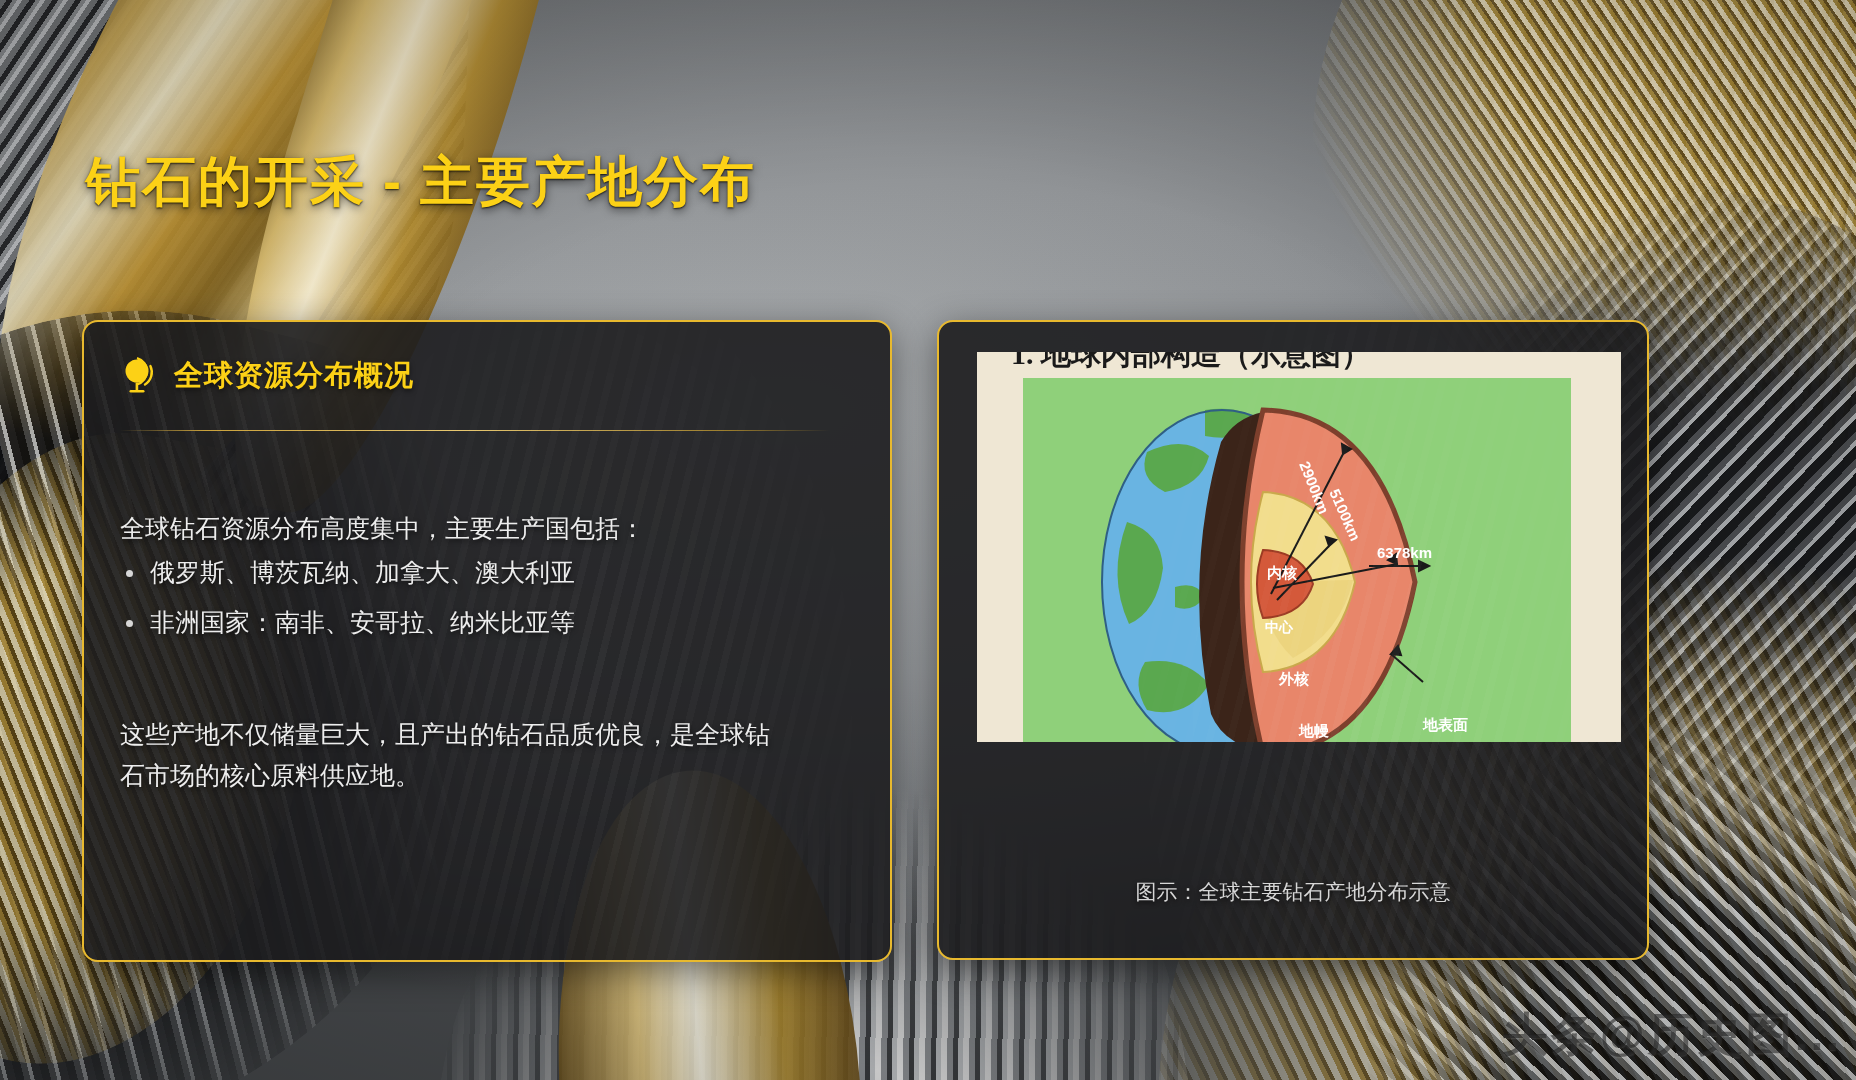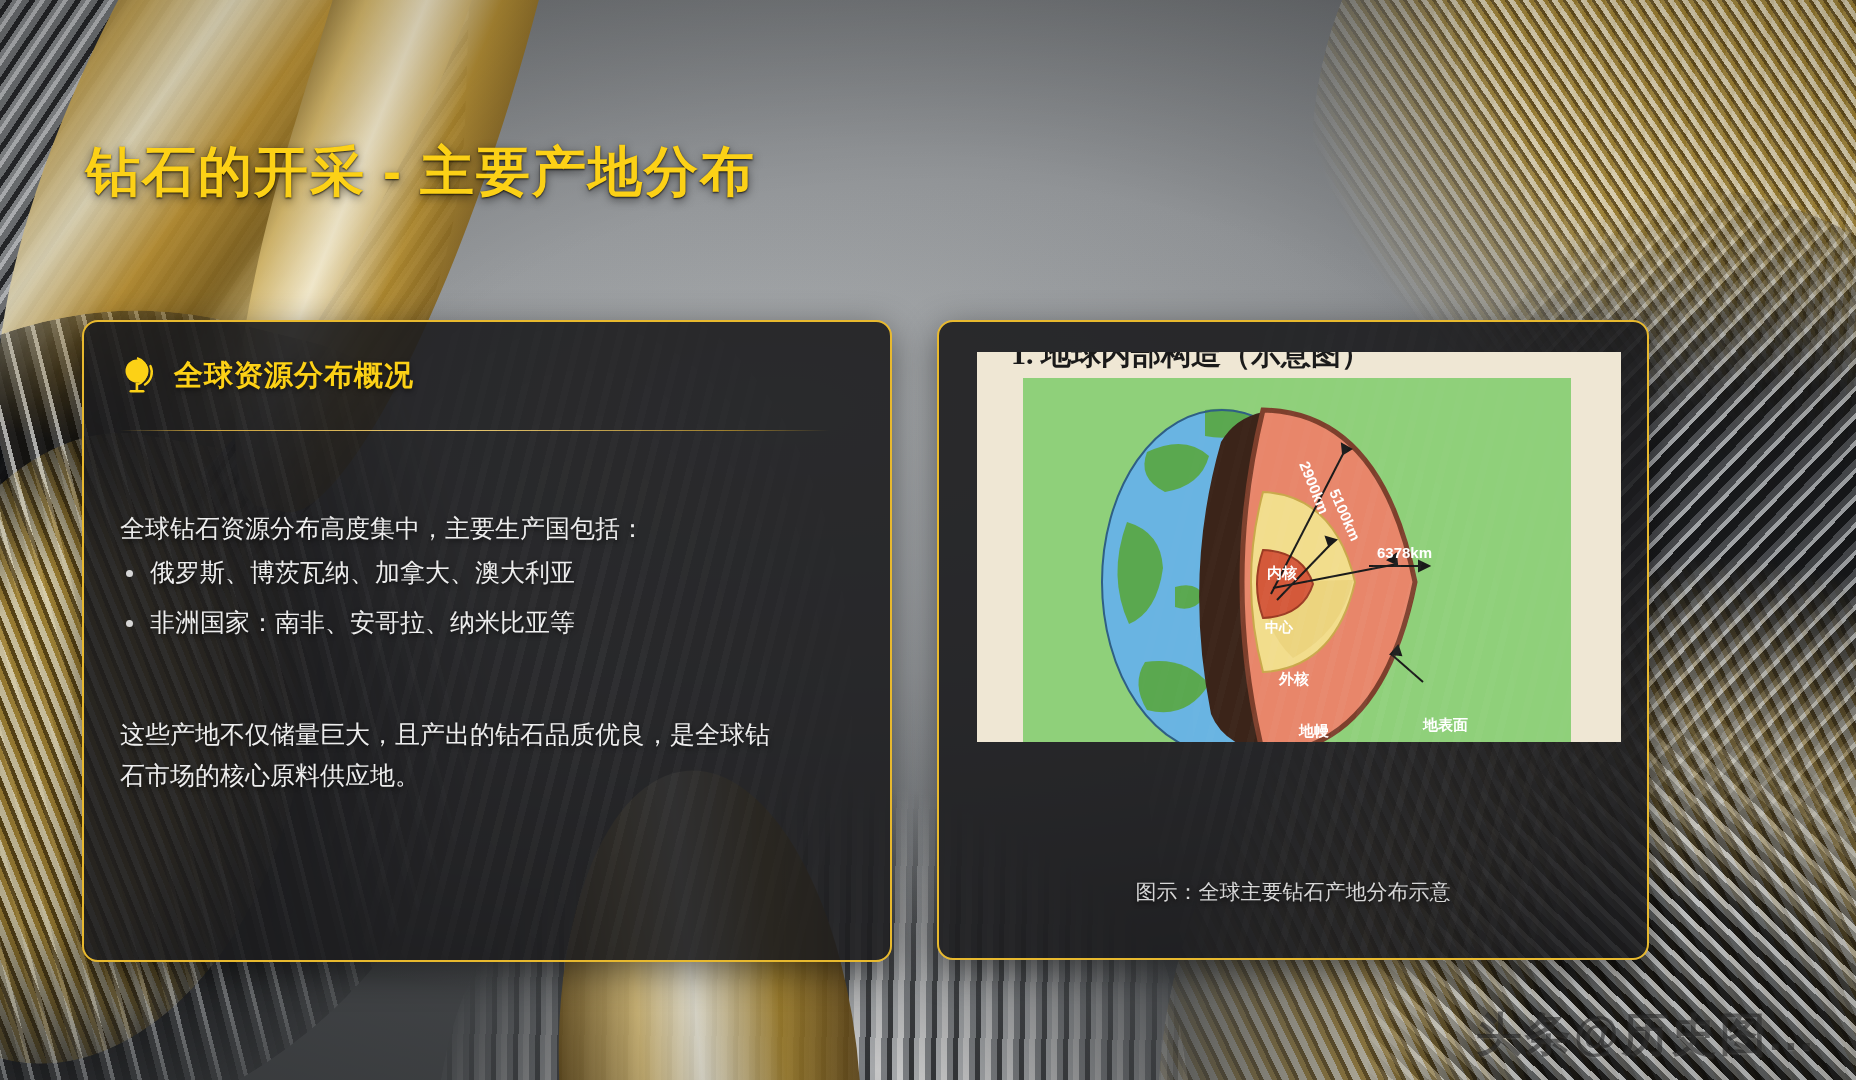--- a/index.html
+++ b/index.html
@@ -182,21 +182,21 @@
     opacity:.9;
   }
   
   .bg-soft {
     position:absolute; left:60px; top:120px; width:1740px; height:880px;
     background:radial-gradient(ellipse 60% 60% at 50% 50%, rgba(160,164,168,.30), rgba(0,0,0,0) 72%);
   }
 
   
   #title {
-    position:absolute; left:86px; top:136px;
+    position:absolute; left:86px; top:146px;
     font-size:54px; font-weight:bold; letter-spacing:2px;
     color:#FCD116;
     text-shadow:0 3px 10px rgba(0,0,0,.55), 0 1px 2px rgba(0,0,0,.8);
     white-space:nowrap;
   }
 
   
   .card {
     position:absolute;
     background:rgba(28,28,30,.90);
@@ -265,21 +265,21 @@
     position:absolute; left:46px; top:46px; width:548px; height:384px;
     background:#8fd07a;
   }
   #fig-caption {
     position:absolute; left:0; right:0; top:556px; text-align:center;
     font-size:21px; color:#D6D6D6; text-shadow:0 2px 5px rgba(0,0,0,.7);
   }
 
   
   #watermark {
-    position:absolute; right:40px; bottom:14px;
+    position:absolute; right:14px; bottom:14px;
     font-size:46px; font-weight:bold; color:rgba(25,25,25,.55);
     letter-spacing:3px; white-space:nowrap;
     text-shadow:0 1px 2px rgba(255,255,255,.14);
     filter:blur(.6px);
     pointer-events:none;
   }
 </style>
 </head>
 <body>
 

